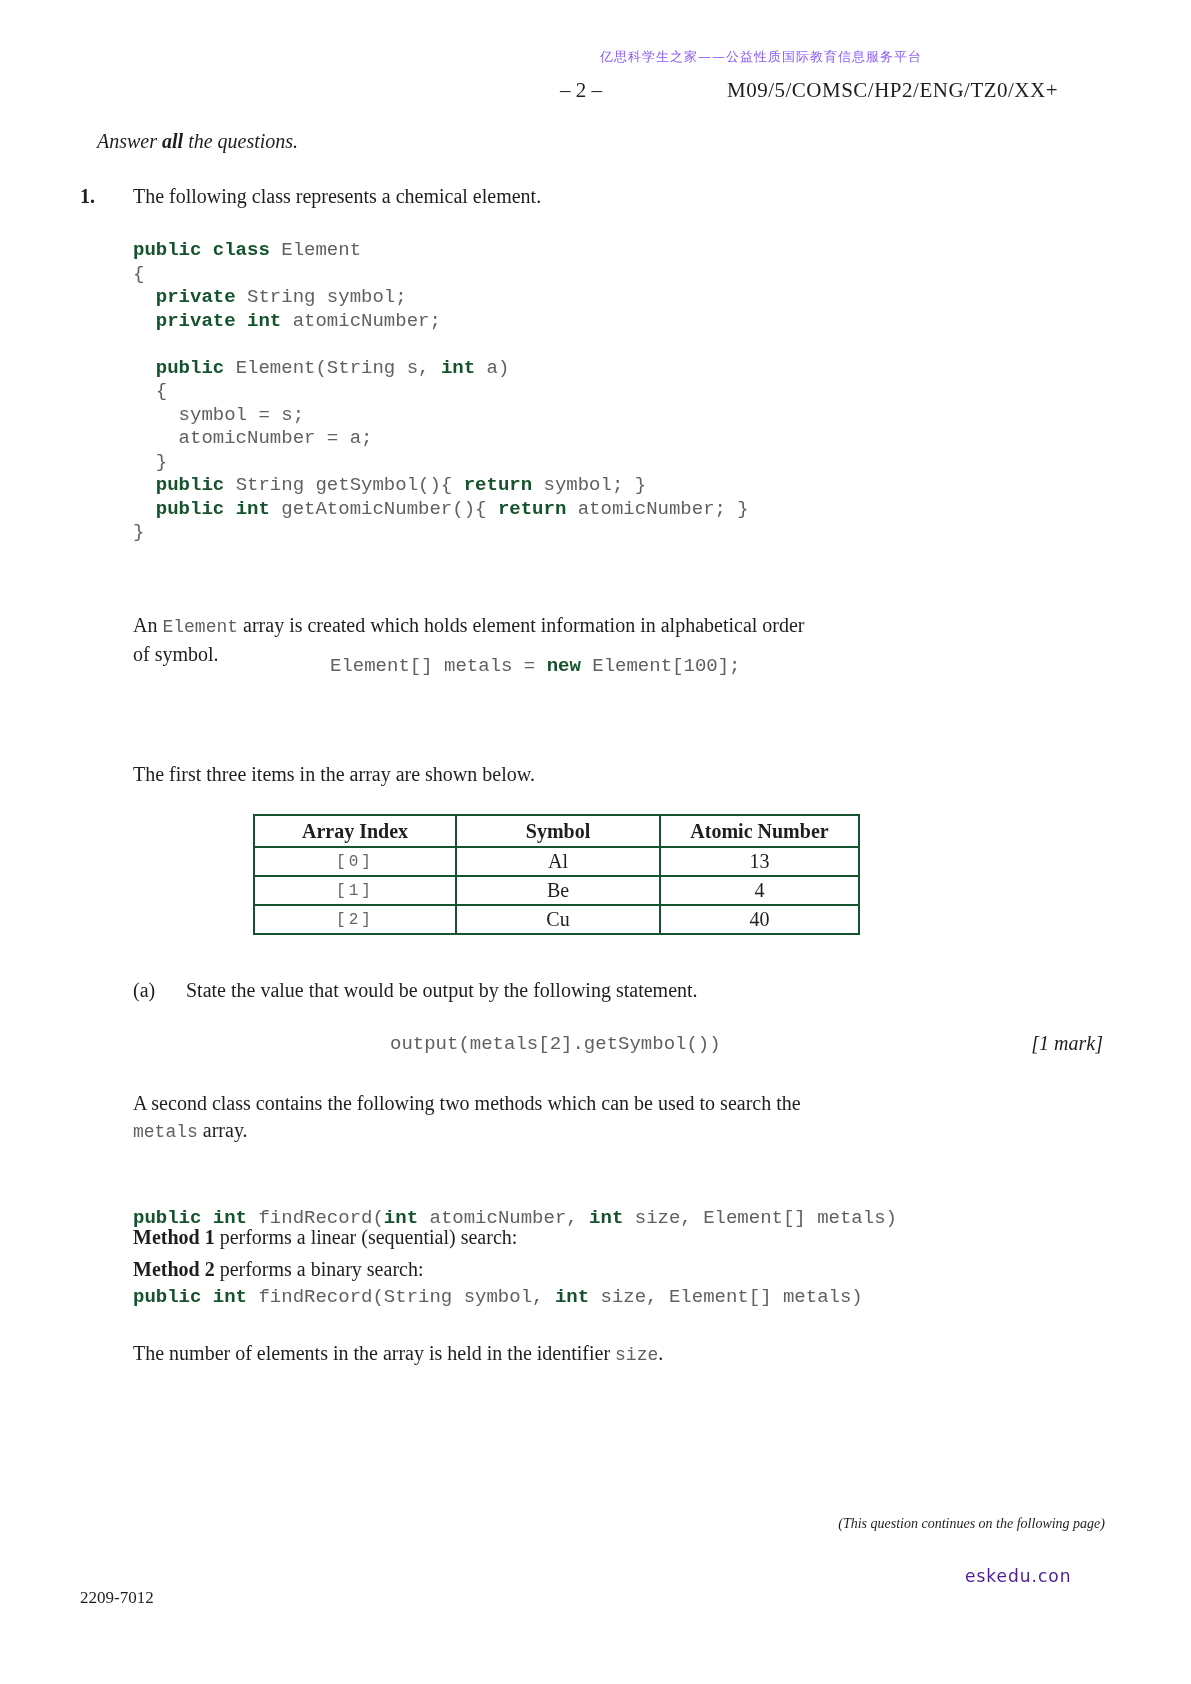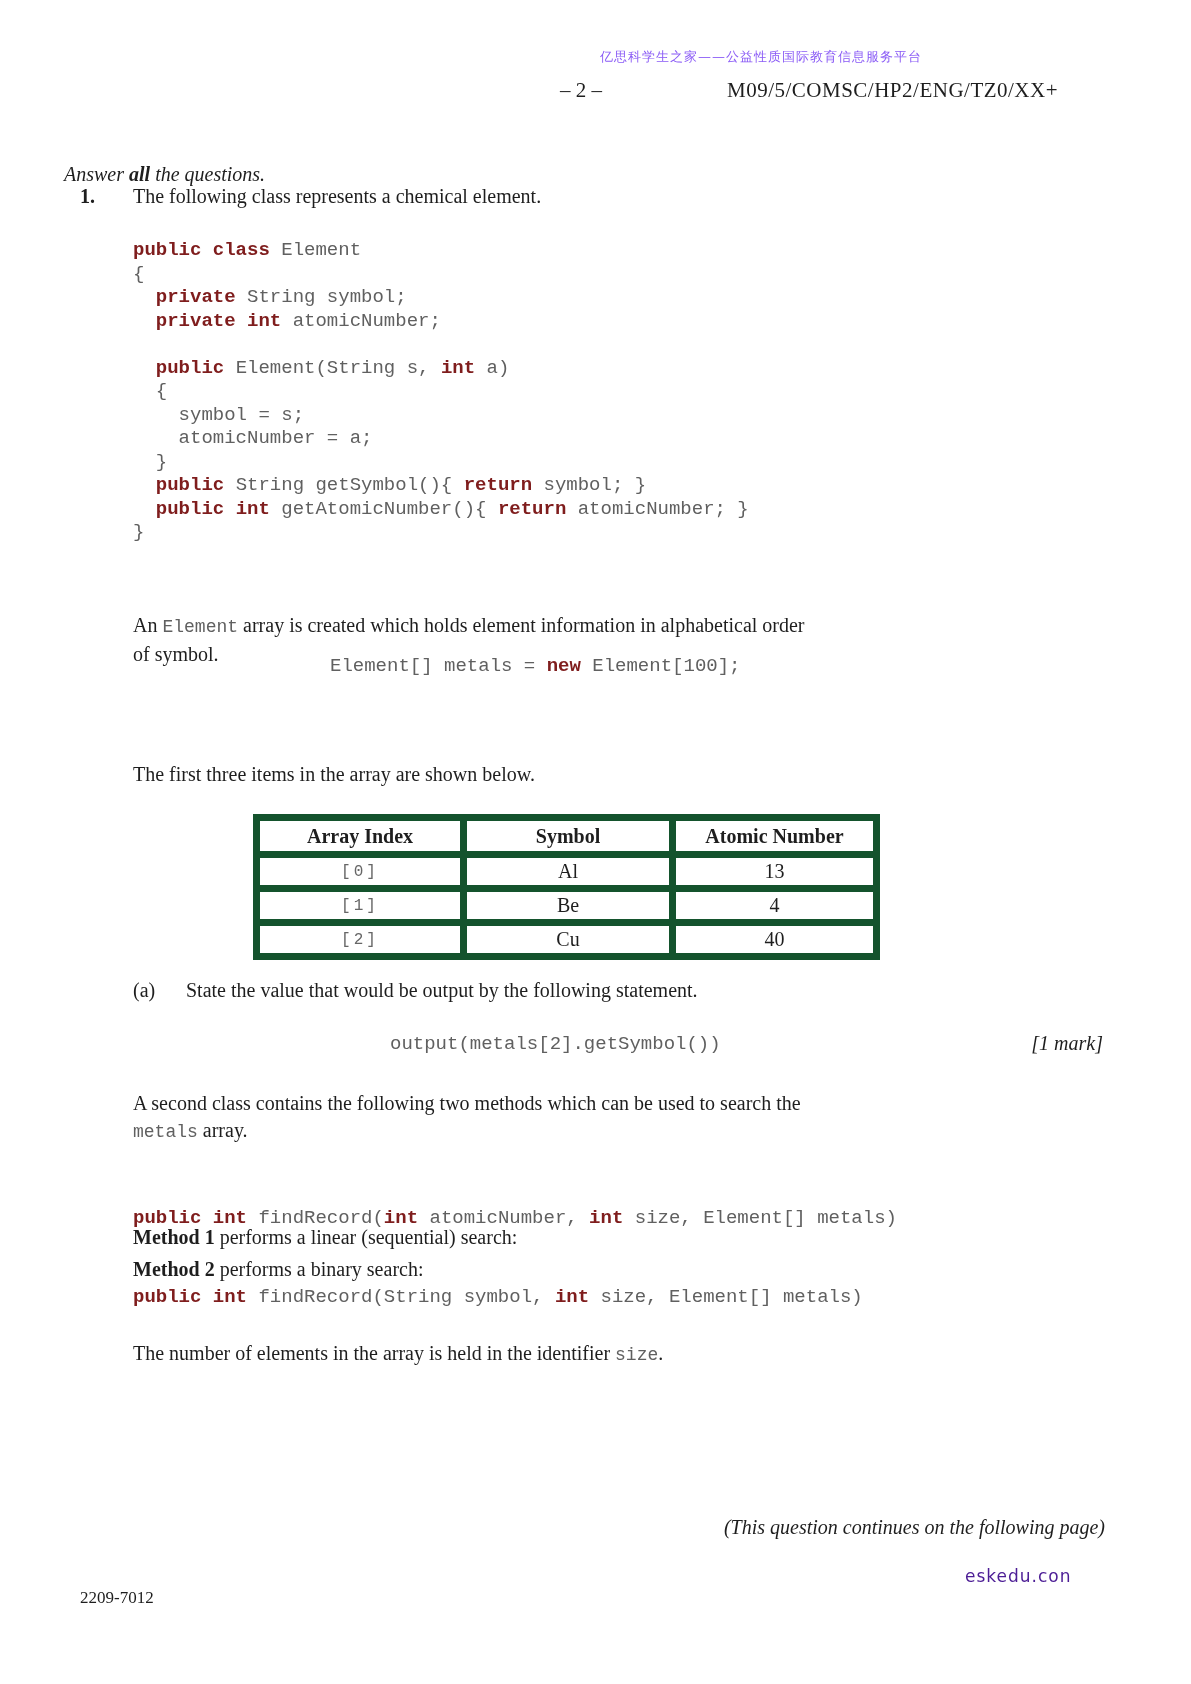--- a/index.html
+++ b/index.html
@@ -23,58 +23,58 @@
   .body-text{font-size:20px;line-height:27px;}
   .seg-i{font-style:italic;}
   .seg-b{font-weight:bold;}
   .seg-bi{font-weight:bold;font-style:italic;}
   .seg-c{font-family:"Liberation Mono","DejaVu Sans Mono",monospace;color:#606060;font-size:18px;}
   .code{
     font-family:"Liberation Mono","DejaVu Sans Mono",monospace;
     font-size:19px;line-height:23.5px;color:#606060;
     white-space:pre;
   }
-  .code .seg-k,.seg-k{font-weight:bold;color:#7f1d1d;}
+  .code .seg-k,.seg-k{font-weight:bold;color:#14532d;}
   .cl{min-height:23.5px;white-space:pre;}
   .qnum{display:inline-block;width:53px;font-weight:bold;}
   .alabel{display:inline-block;width:53px;}
   table.el{
     border-collapse:collapse;
     font-size:20px;
   }
   table.el th,table.el td{
-    border:7px solid #14532d;
+    border:2px solid #14532d;
     text-align:center;vertical-align:middle;
     padding:0;
   }
   table.el th{height:30px;font-weight:bold;}
   table.el td{height:27px;}
   td.idx{
     font-family:"Liberation Mono","DejaVu Sans Mono",monospace;
     color:#666;font-size:16px;letter-spacing:3px;
   }
   .col-index{width:200px;} .col-symbol{width:202px;} .col-atomic{width:197px;border-radius:12px;}
   .marks{font-style:italic;font-size:20px;}
-  .continuation{font-style:italic;font-size:20px;}
+  .continuation{font-style:italic;font-size:14px;}
   .footcode{font-size:17px;}
   .watermark{
     font-family:"DejaVu Sans","Liberation Sans",sans-serif;
     font-size:17px;color:#4c1d95;letter-spacing:1px;
   }
 </style>
 </head>
 <body>
 
 <div class="page">
 
   <div class="abs banner">亿思科学生之家——公益性质国际教育信息服务平台</div>
   <div class="abs pageno">– 2 –</div>
   <div class="abs papercode">M09/5/COMSC/HP2/ENG/TZ0/XX+</div>
 
-  <div class="abs body-text" style="left:64px;top:128px;margin-top:33px;"><span class="seg-i">Answer </span><span class="seg-bi">all</span><span class="seg-i"> the questions.</span></div>
+  <div class="abs body-text" style="left:97px;top:128px;"><span class="seg-i">Answer </span><span class="seg-bi">all</span><span class="seg-i"> the questions.</span></div>
 
   <div class="abs body-text" style="left:80px;top:183px;">
     <span class="qnum">1.</span><span>The following class represents a chemical element.</span>
   </div>
 
   <div class="abs code" style="left:133px;top:239px;"><div class="cl"><span class="seg-k">public class</span><span> Element</span></div><div class="cl"><span>{</span></div><div class="cl"><span>  </span><span class="seg-k">private</span><span> String symbol;</span></div><div class="cl"><span>  </span><span class="seg-k">private int</span><span> atomicNumber;</span></div><div class="cl"><span></span></div><div class="cl"><span>  </span><span class="seg-k">public</span><span> Element(String s, </span><span class="seg-k">int</span><span> a)</span></div><div class="cl"><span>  {</span></div><div class="cl"><span>    symbol = s;</span></div><div class="cl"><span>    atomicNumber = a;</span></div><div class="cl"><span>  }</span></div><div class="cl"><span>  </span><span class="seg-k">public</span><span> String getSymbol(){ </span><span class="seg-k">return</span><span> symbol; }</span></div><div class="cl"><span>  </span><span class="seg-k">public int</span><span> getAtomicNumber(){ </span><span class="seg-k">return</span><span> atomicNumber; }</span></div><div class="cl"><span>}</span></div></div>
 
   <div class="abs body-text" style="left:133px;top:571px;margin-top:41px;">
     <div><span>An </span><span class="seg-c">Element</span><span> array is created which holds element information in alphabetical order</span></div>
     <div><span>of symbol.</span></div>

